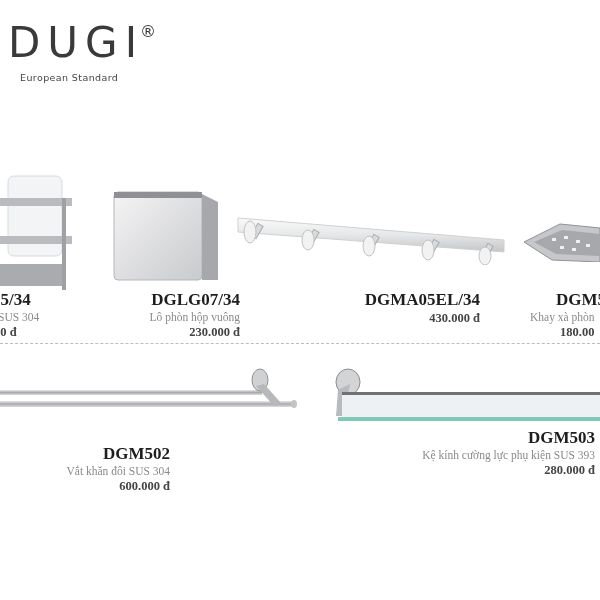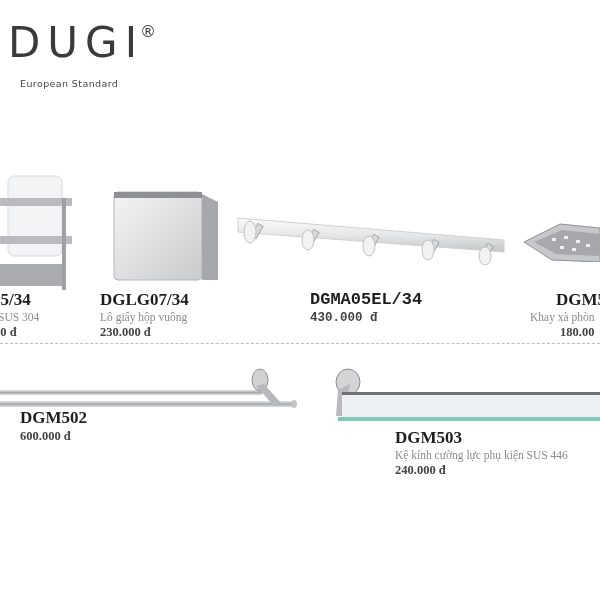--- a/index.html
+++ b/index.html
@@ -1,22 +1,22 @@
 <!DOCTYPE html>
 <html><head>
 <meta charset="utf-8">
 <style>
   html, body { margin:0; padding:0; }
   body { width:600px; height:600px; background:#ffffff; position:relative; overflow:hidden; font-family:"Liberation Serif", serif; }
   .logo { position:absolute; left:8px; top:22px; }
   .logo-text { font-family:"DejaVu Sans", sans-serif; font-size:42px; letter-spacing:7px; color:#3a3a3a; font-weight:400; line-height:1; }
   .logo-reg { position:absolute; left:132px; top:0px; font-size:16px; color:#3a3a3a; font-family:"DejaVu Sans", sans-serif; }
-  .logo-sub { font-family:"DejaVu Sans", sans-serif; font-size:9.5px; color:#444; margin-top:14px; margin-left:12px; letter-spacing:0.4px; }
+  .logo-sub { font-family:"DejaVu Sans", sans-serif; font-size:9.5px; color:#444; margin-top:8px; margin-left:12px; letter-spacing:0.4px; }
 
-  .prod { position:absolute; text-align:left; }
+  .prod { position:absolute; text-align:right; }
   .code { font-weight:bold; font-size:17px; color:#1e1e1e; line-height:20px; white-space:nowrap; }
   .desc { font-size:11.5px; color:#8a8a8a; line-height:14px; white-space:nowrap; }
   .price { font-weight:bold; font-size:12.5px; color:#444; line-height:16px; white-space:nowrap; }
 
   .divider { position:absolute; left:0; top:343px; width:600px; border-top:1.5px dashed #bdbdbd; }
 
   .img { position:absolute; }
 </style>
 </head>
 <body>
@@ -86,25 +86,25 @@
 </svg>
 
 <div class="prod" style="left:-8px;top:290px;width:80px;text-align:left;">
   <div class="code">05/34</div>
   <div class="desc" style="margin-left:6px">SUS 304</div>
   <div class="price" style="margin-left:2px">00 đ</div>
 </div>
 
 <div class="prod" style="left:100px;top:290px;width:140px;">
   <div class="code">DGLG07/34</div>
-  <div class="desc">Lô giấy hộp vuông</div>
+  <div class="desc">Lô phòn hộp vuông</div>
   <div class="price">230.000 đ</div>
 </div>
 
-<div class="prod" style="left:310px;top:290px;width:170px;font-family:Liberation Mono, monospace;">
+<div class="prod" style="left:310px;top:290px;width:170px;">
   <div class="code">DGMA05EL/34</div>
   <div class="price">430.000 đ</div>
 </div>
 
 <div class="prod" style="left:530px;top:290px;width:100px;text-align:left;">
   <div class="code" style="margin-left:26px">DGM5</div>
   <div class="desc">Khay xà phòn</div>
   <div class="price" style="margin-left:30px">180.00</div>
 </div>
 
@@ -126,22 +126,23 @@
 </svg>
 
 <svg class="img" style="left:332px;top:368px" width="268" height="55" viewBox="0 0 268 55">
   <ellipse cx="16" cy="14" rx="12" ry="13" fill="#d3d4d6" stroke="#8c8e91"></ellipse>
   <polygon points="6,22 18,16 12,48 4,48" fill="#b8babd"></polygon>
   <rect x="10" y="24" width="258" height="28" fill="#eef1f3"></rect>
   <rect x="10" y="24" width="258" height="3" fill="#6f7275"></rect>
   <rect x="6" y="49" width="262" height="4" fill="#7fc9b8"></rect>
 </svg>
 
-<div class="prod" style="left:20px;top:408px;width:150px;">
+<div class="prod" style="left:20px;top:444px;width:150px;">
   <div class="code">DGM502</div>
+  <div class="desc">Vắt khăn đôi SUS 304</div>
   <div class="price">600.000 đ</div>
 </div>
 
 <div class="prod" style="left:395px;top:428px;width:200px;">
   <div class="code">DGM503</div>
-  <div class="desc">Kệ kính cường lực phụ kiện SUS 446</div>
-  <div class="price">240.000 đ</div>
+  <div class="desc">Kệ kính cường lực phụ kiện SUS 393</div>
+  <div class="price">280.000 đ</div>
 </div>
 
 </body></html>

